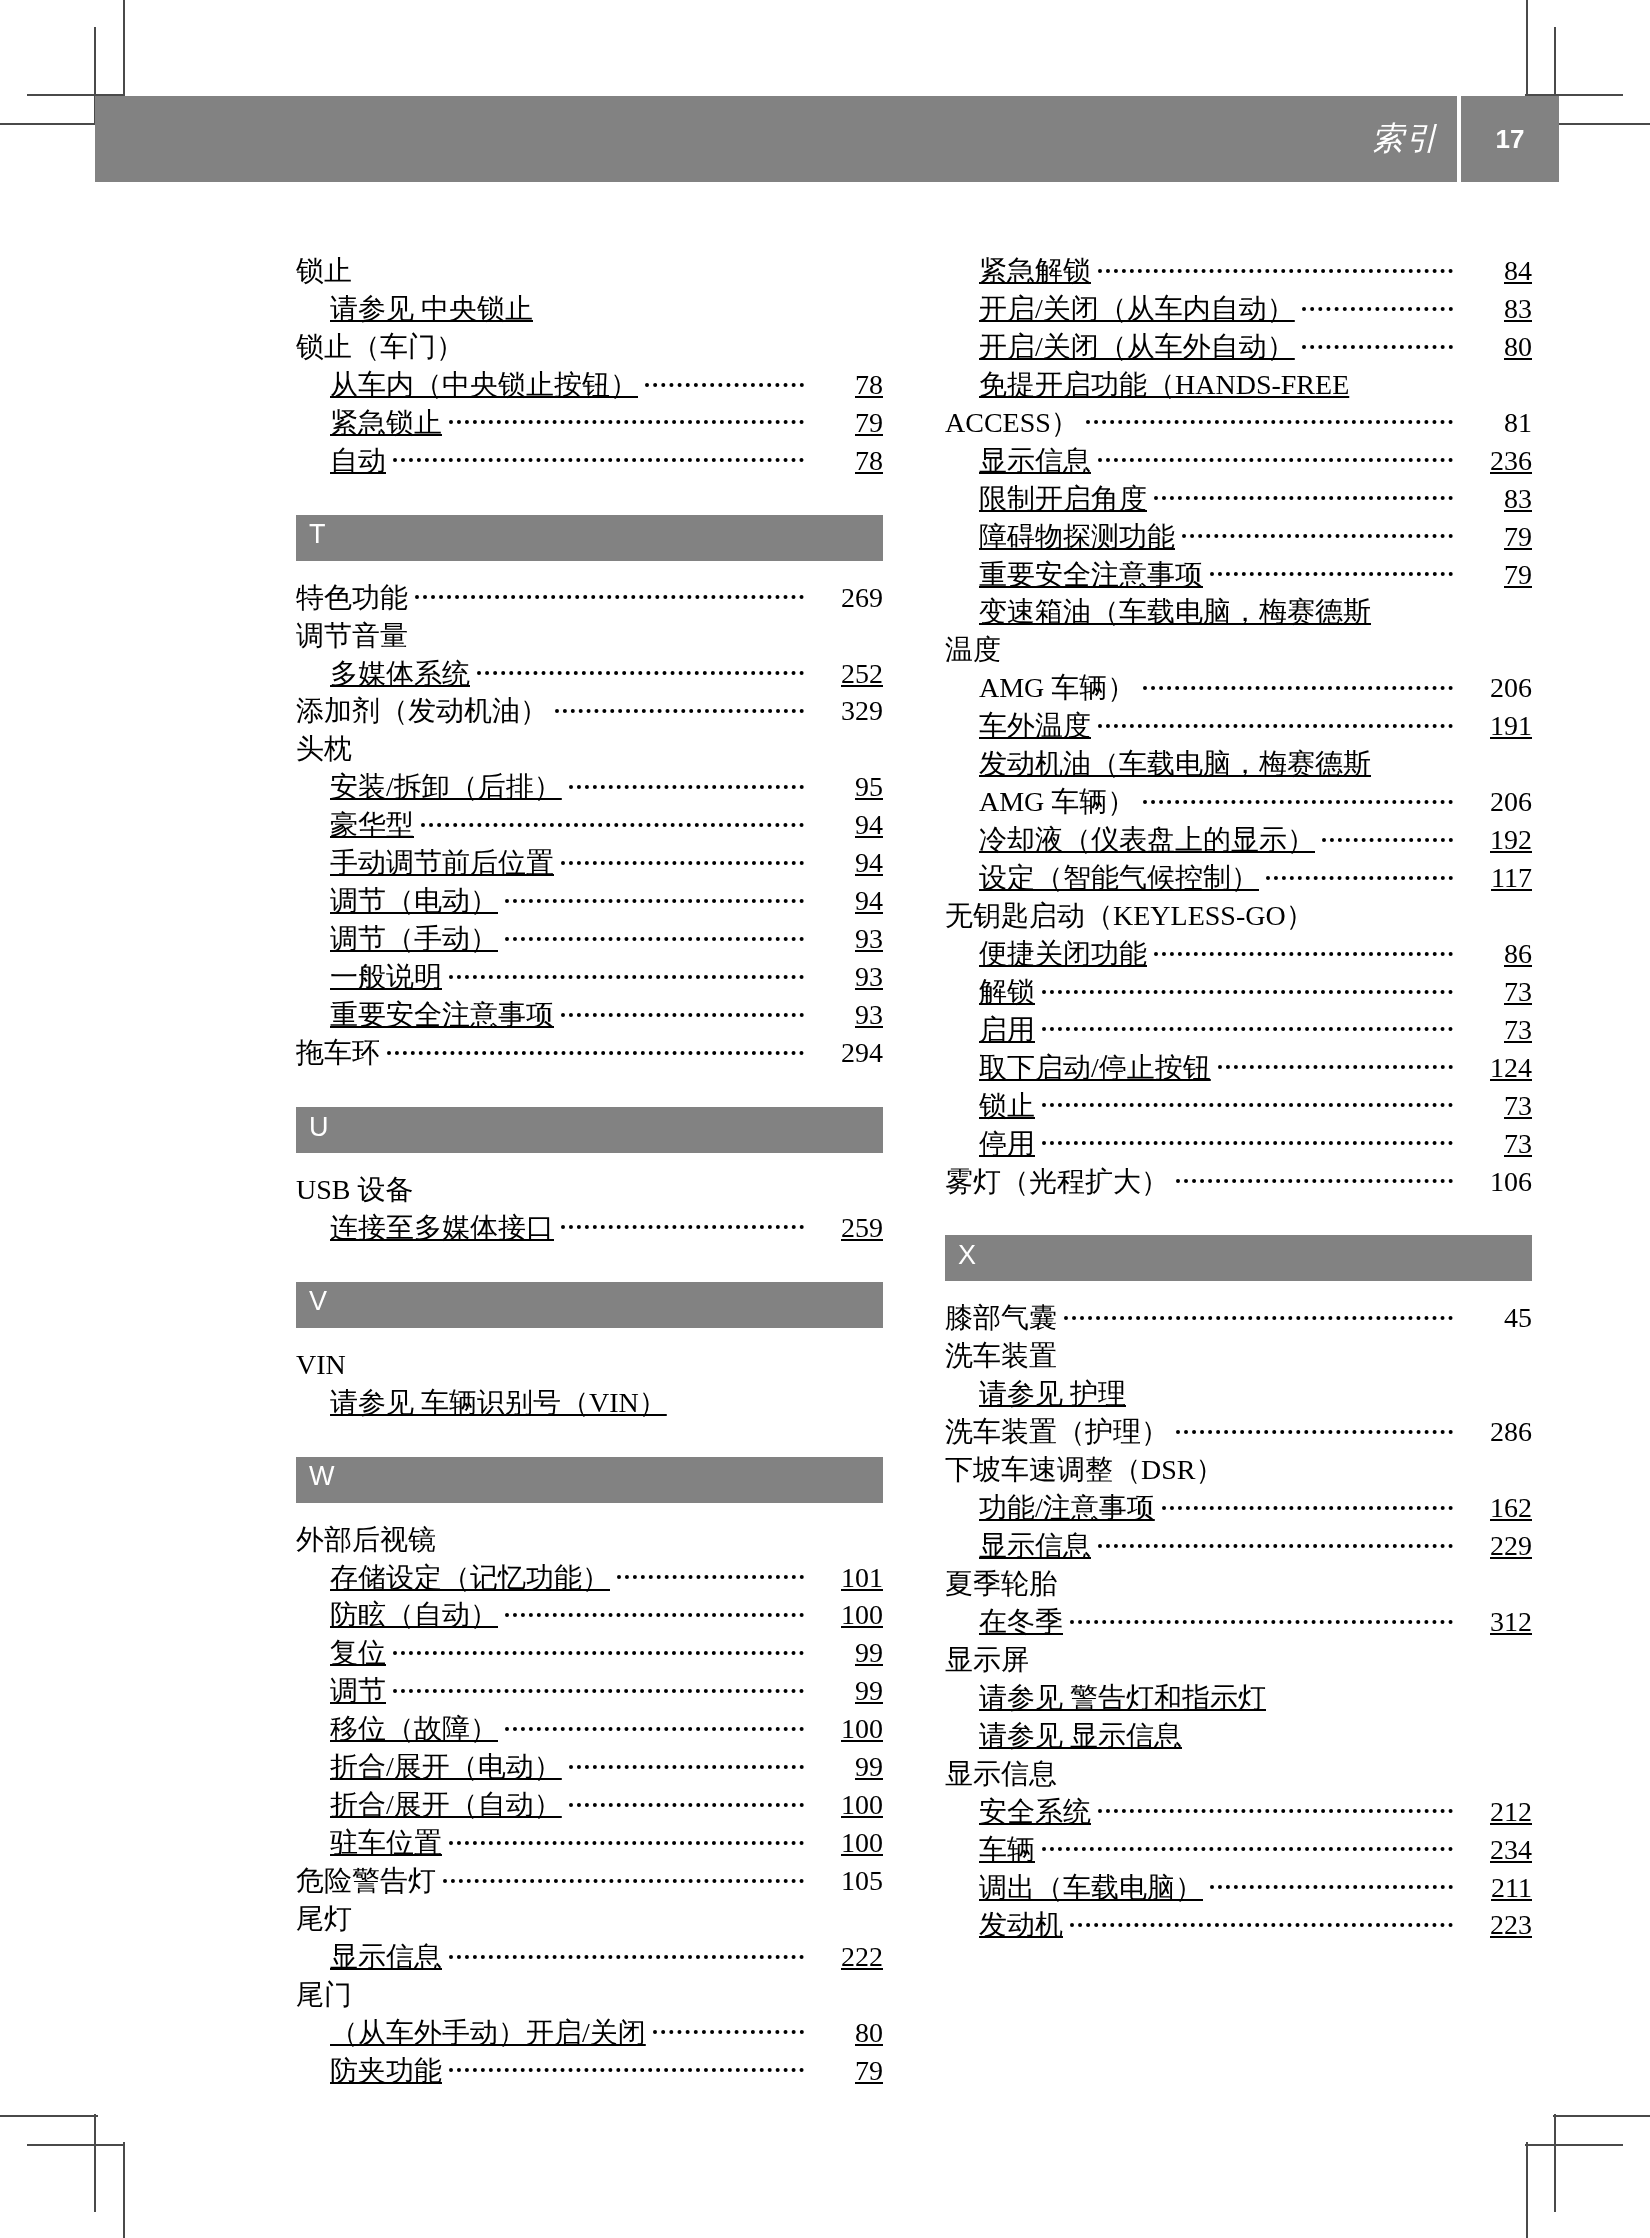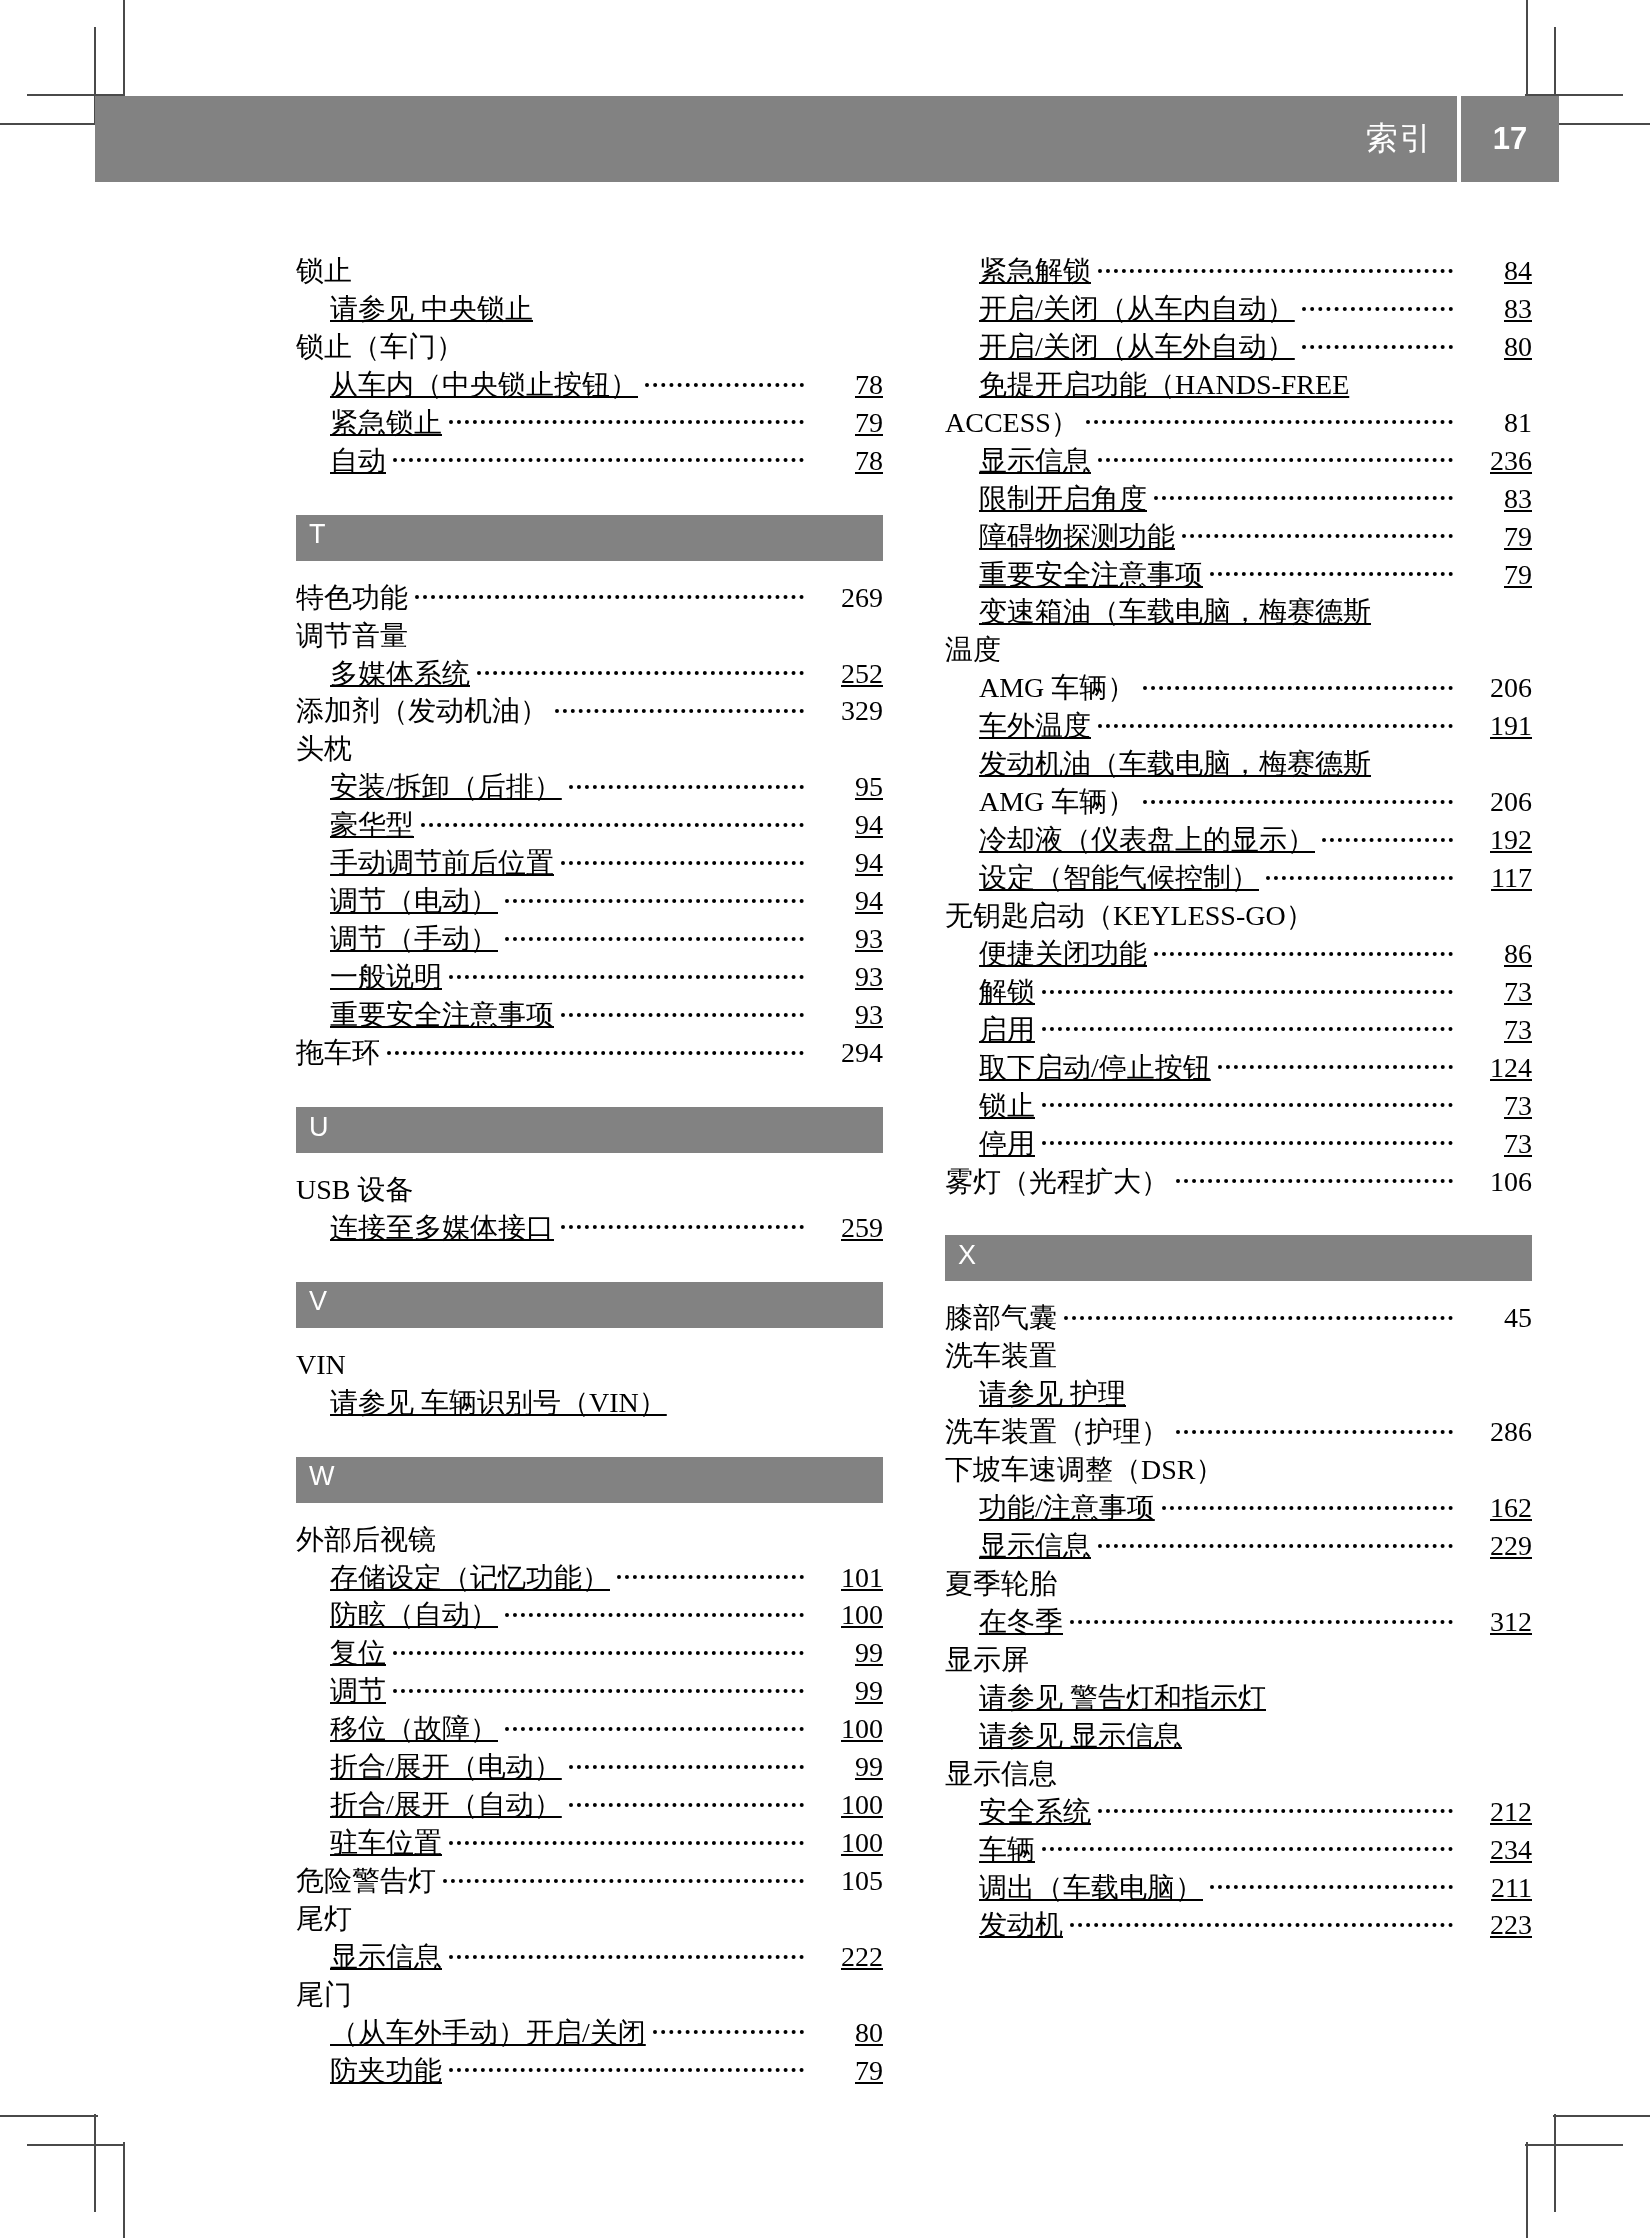--- a/index.html
+++ b/index.html
@@ -41,30 +41,31 @@
     width: 100%; height: 100%;
     display: flex;
     justify-content: flex-end;
     align-items: center;
   }
   .hdr-label {
     color: #ffffff;
     font-size: 32px;
     letter-spacing: 1.6px;
     font-family: "Liberation Sans", sans-serif;
-    padding-right: 24px;
+    padding-right: 18px;
+    font-style: italic;
   }
   .hdr-sep {
     width: 4px;
     height: 86px;
     background: #ffffff;
   }
   .hdr-page {
     color: #ffffff;
-    font-size: 31px;
+    font-size: 26px;
     font-weight: bold;
     font-family: "Liberation Sans", sans-serif;
     width: 98px;
     text-align: center;
   }
 
   
   #columns {
     position: absolute;
     left: 0;

